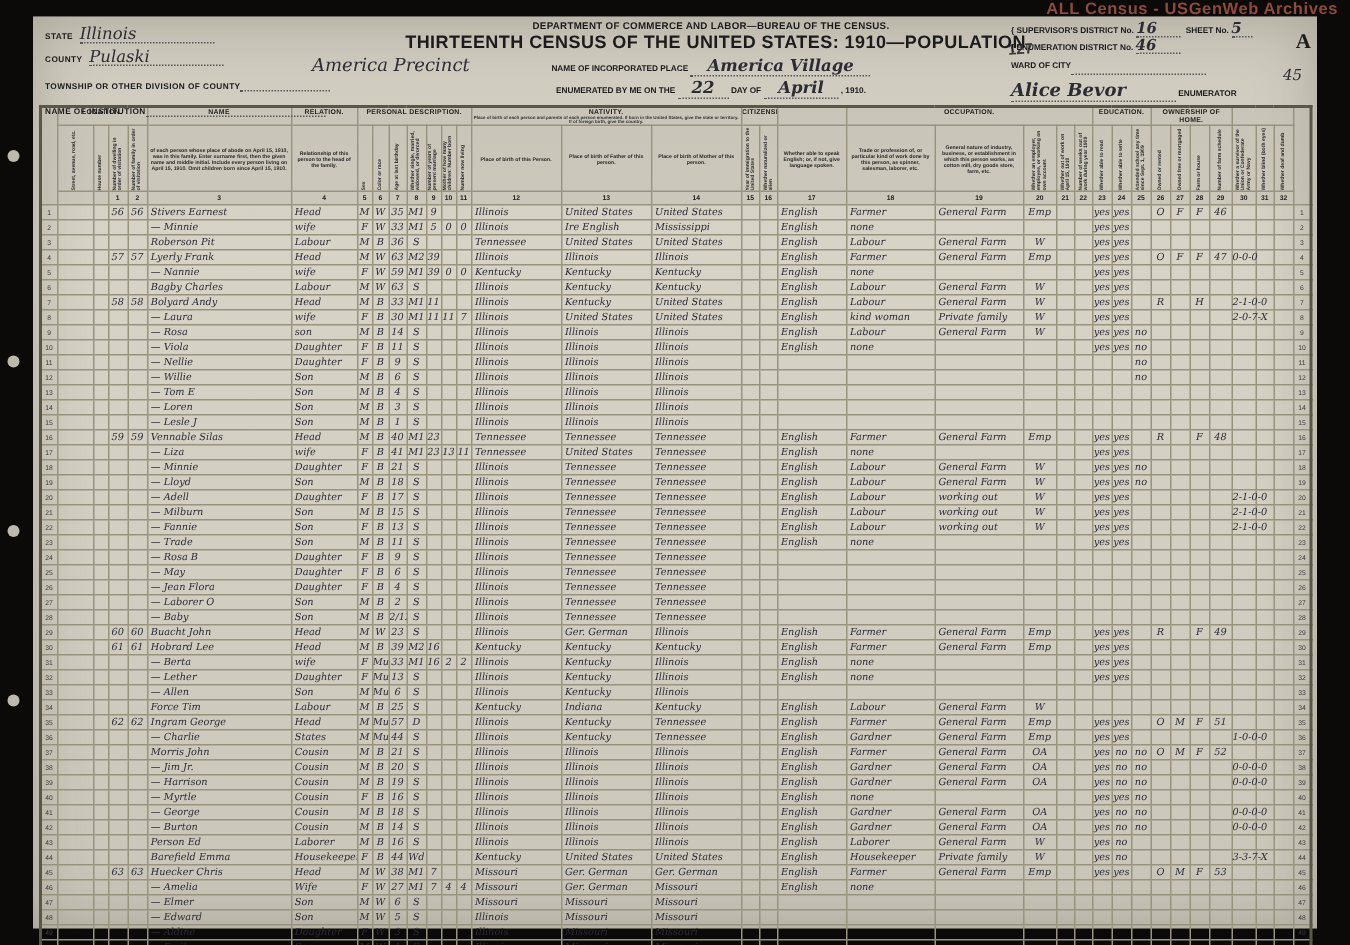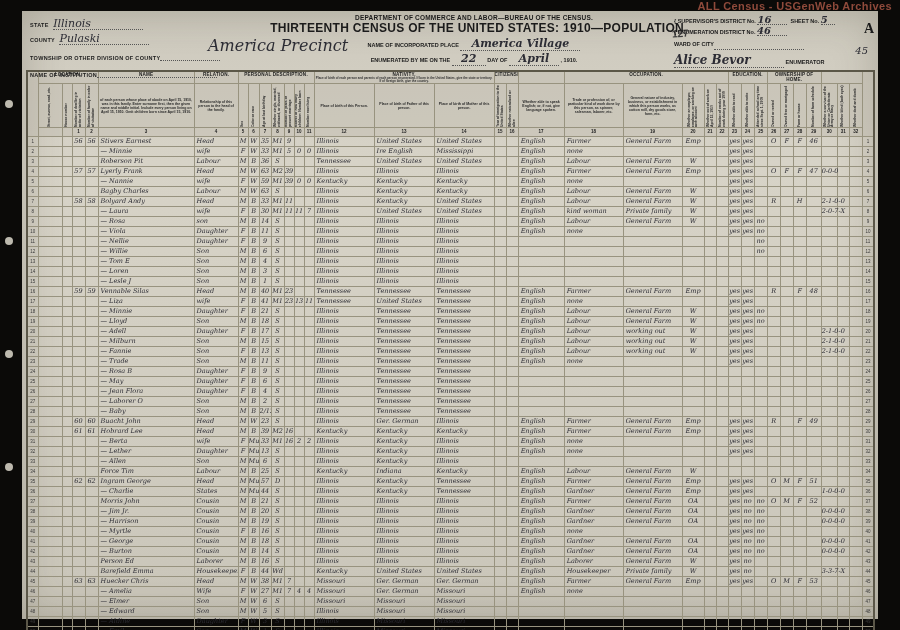--- a/index.html
+++ b/index.html
@@ -11,21 +11,21 @@
        background:linear-gradient(180deg,#cdc9bd,#d7d3c7 25%,#d2cec2 60%,#c9c5b9);
        box-shadow:inset 0 0 40px rgba(60,55,40,.25);padding:2px 4px;box-sizing:border-box;}
   .hole{position:absolute;left:5px;width:8px;height:8px;border-radius:50%;background:#d0ccc0;opacity:.9;}
   
   .hdr{position:relative;height:56px;color:#1b1b1b;}
   .lbl{font-size:5.5px;font-weight:bold;letter-spacing:.3px;}
   .hw{font-family:"DejaVu Serif",serif;font-style:italic;color:#2c2c34;}
   .fill{border-bottom:1px dotted #555;display:inline-block;}
   .hdr-left{position:absolute;left:4px;top:3px;width:255px;line-height:11px;}
   .hdr-left .hw{font-size:11px;}
-  .twp-val{position:absolute;left:182px;top:23px;font-size:16px;}
+  .twp-val{position:absolute;left:182px;top:23px;font-size:12px;}
   .hdr-center{position:absolute;left:238px;top:1px;width:420px;text-align:center;}
   .dept-line{font-size:6.5px;font-weight:bold;letter-spacing:.2px;}
   .title-line{font-size:12px;font-weight:bold;letter-spacing:.3px;white-space:nowrap;text-align:right;}
   .stamp{position:absolute;left:408px;top:14px;font-size:10px;font-weight:bold;color:#3a3a3a;transform:rotate(-4deg);}
   .place-line{font-size:5.5px;margin-top:2px;font-weight:bold;}
   .place-line .hw{font-size:11px;}
   .enum-line{font-size:5.5px;font-weight:bold;margin-top:1px;}
   .enum-line .hw{font-size:11px;}
   .hdr-right{position:absolute;left:648px;top:2px;width:205px;font-size:5.5px;font-weight:bold;line-height:9px;}
   .hdr-right .hw{font-size:10px;}

